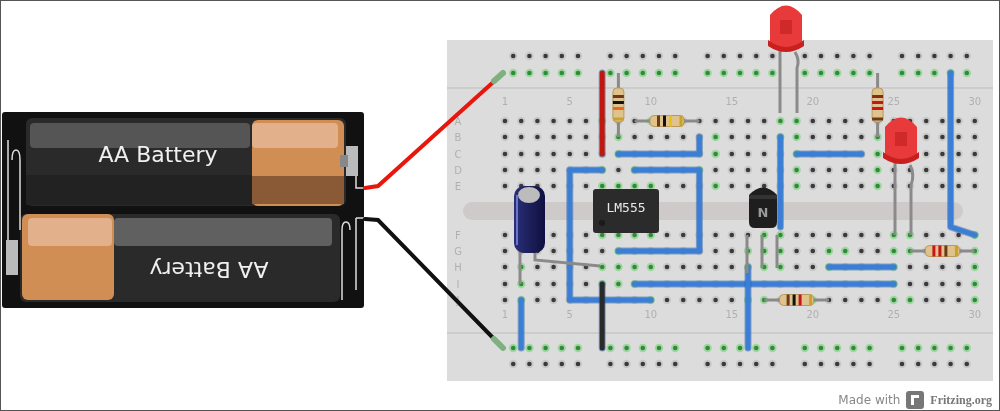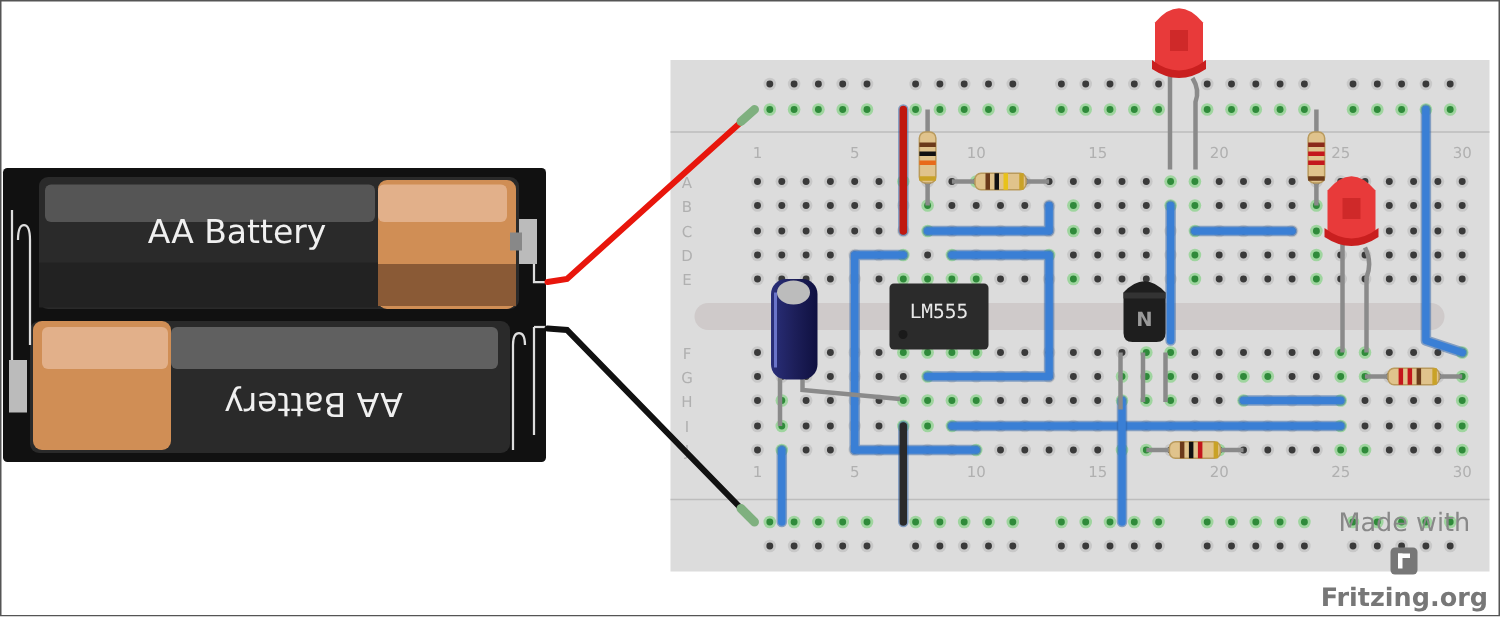--- a/index.html
+++ b/index.html
@@ -1,20 +1,20 @@
 <!DOCTYPE html>
 <html><head>
 <meta charset="utf-8">
 <style>
   html,body{margin:0;padding:0;background:#fff;}
   body{width:1000px;height:411px;position:relative;overflow:hidden;font-family:"DejaVu Sans",sans-serif;}
   #stage{position:absolute;left:0;top:0;}
   .frame{position:absolute;left:0;top:0;width:998px;height:409px;border:1px solid #555;pointer-events:none;}
-  .credit{position:absolute;right:8px;bottom:2px;font-size:17px;color:#888;display:flex;align-items:center;gap:6px;flex-direction:column;}
-  .credit .brand{font-weight:bold;color:#777;}
+  .credit{position:absolute;right:8px;bottom:2px;font-size:12px;color:#888;display:flex;align-items:center;gap:6px;}
+  .credit .brand{font-weight:bold;color:#777;font-family:Liberation Serif, serif;}
   .fz-logo{width:18px;height:18px;background:#777;border-radius:3px;position:relative;}
   .fz-logo:after{content:"";position:absolute;left:5px;top:4px;width:8px;height:10px;border-left:3px solid #fff;border-top:3px solid #fff;box-sizing:border-box;}
 </style>
 </head>
 <body>
 
 <svg id="stage" width="1000" height="411" viewBox="0 0 1000 411">
   <defs>
     <linearGradient id="capGrad" x1="0" x2="1">
       <stop offset="0" stop-color="#2a2f7a"></stop>

